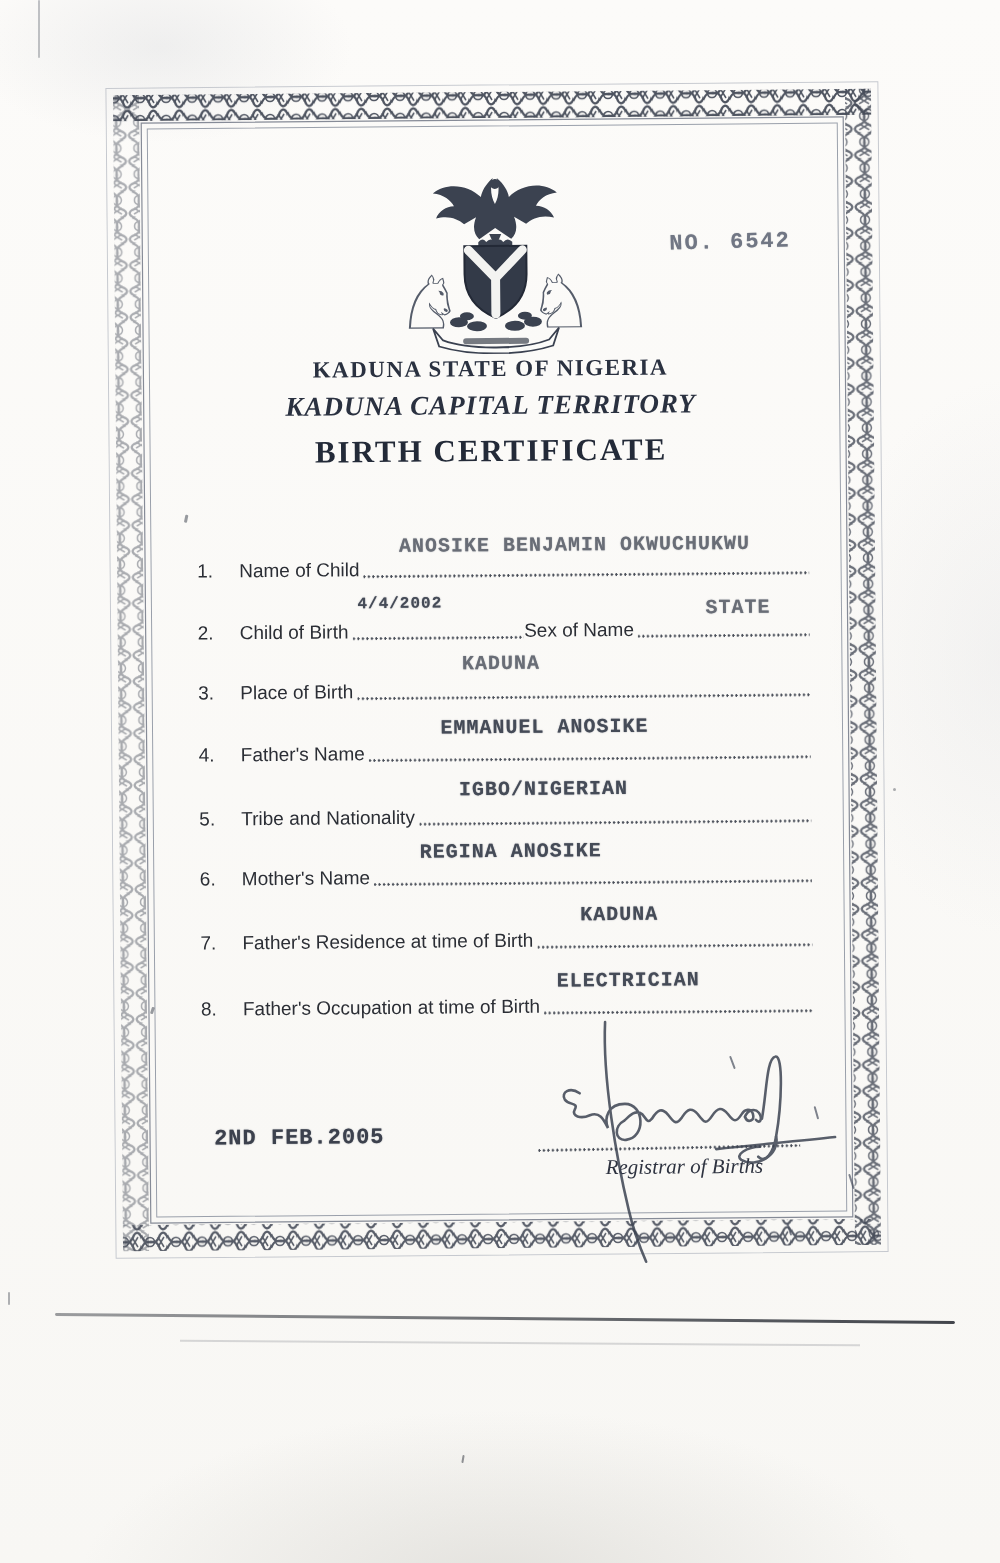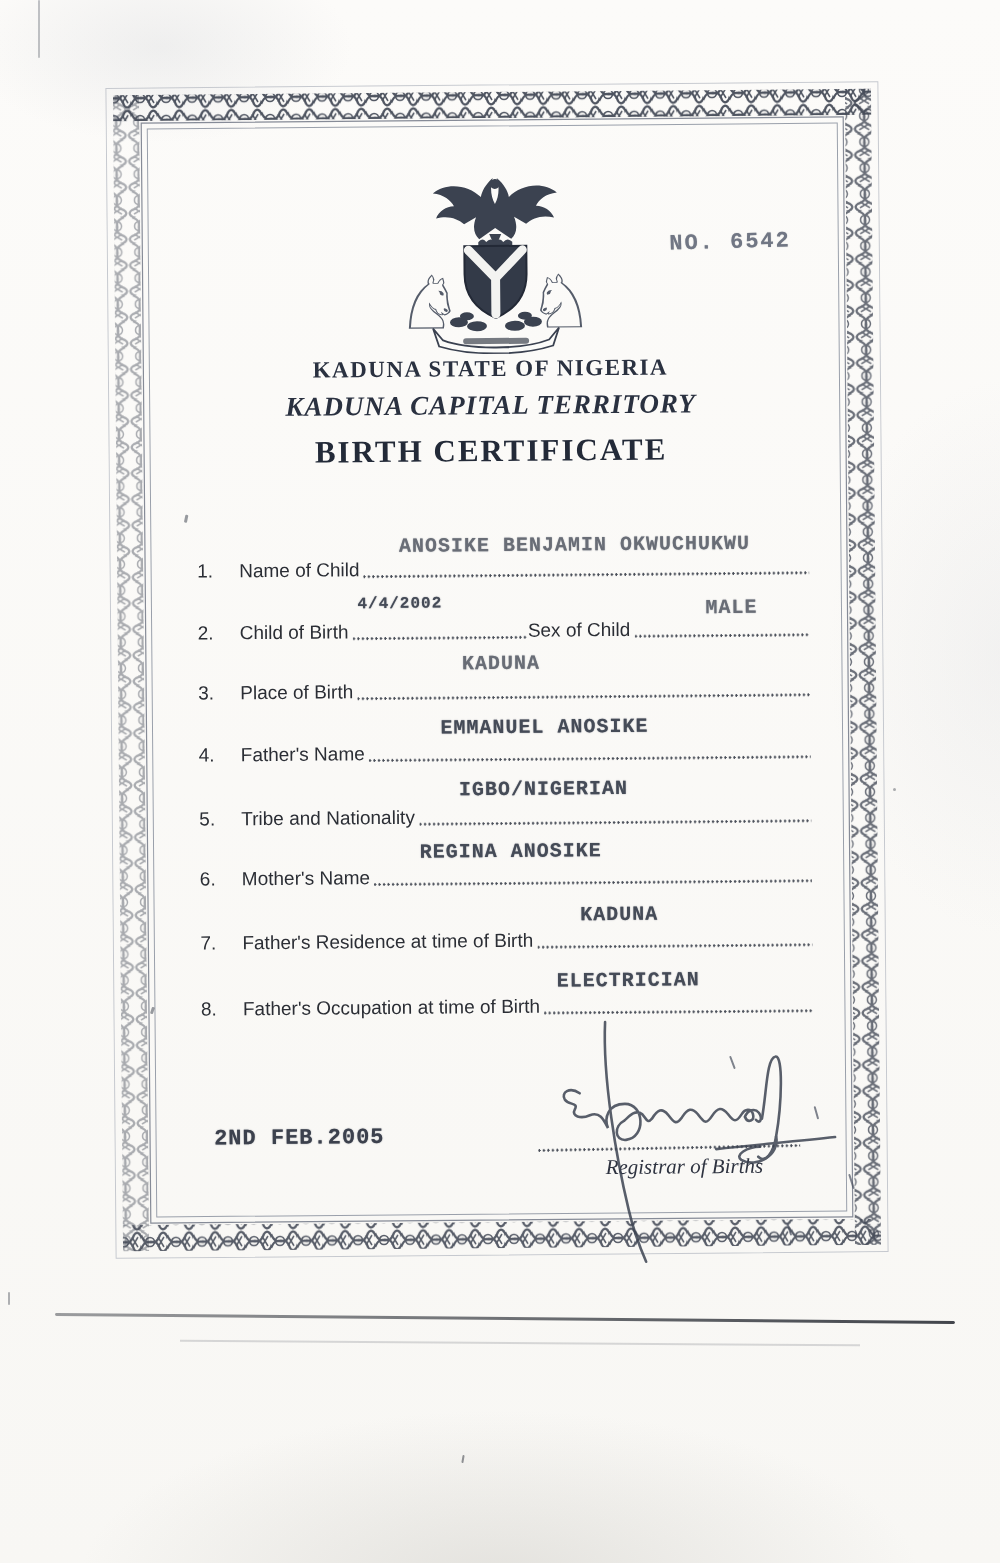--- a/index.html
+++ b/index.html
@@ -159,25 +159,25 @@
         <span class="num">1.</span>
         <span class="lbl">Name of Child</span>
         <span class="dots"></span>
       </div>
       <span class="typed faded" style="left:290px;top:450px;">ANOSIKE BENJAMIN OKWUCHUKWU</span>
 
       <div class="row" style="top:530px;">
         <span class="num">2.</span>
         <span class="lbl">Child of Birth</span>
         <span class="dots"></span>
-        <span class="lbl">Sex of Child</span>
+        <span class="lbl">Sex of Name</span>
         <span class="dots"></span>
       </div>
       <span class="typed" style="left:248px;top:510px;font-size:16px;">4/4/2002</span>
-      <span class="typed faded" style="left:596px;top:514px;">MALE</span>
+      <span class="typed faded" style="left:596px;top:514px;">STATE</span>
 
       <div class="row" style="top:590px;">
         <span class="num">3.</span>
         <span class="lbl">Place of Birth</span>
         <span class="dots"></span>
       </div>
       <span class="typed faded" style="left:352px;top:568px;">KADUNA</span>
 
       <div class="row" style="top:652px;">
         <span class="num">4.</span>

